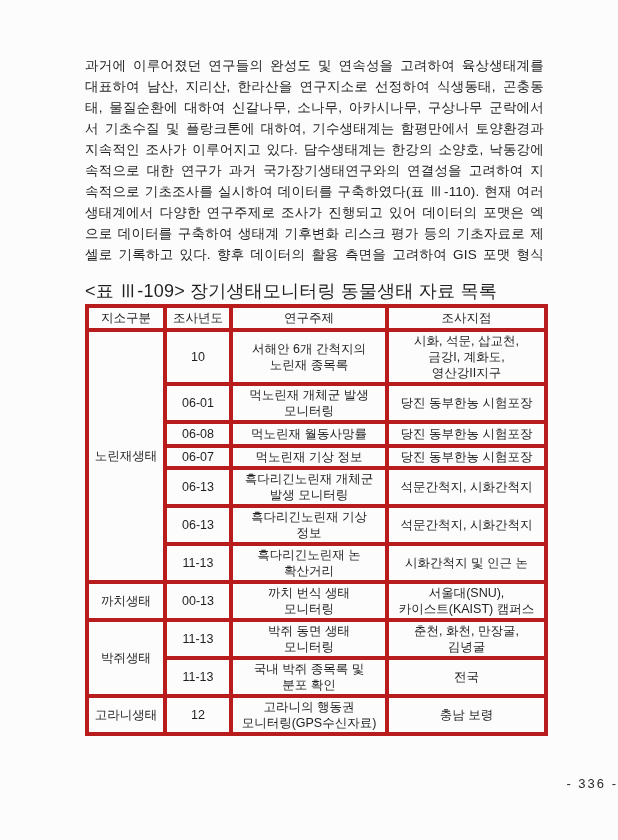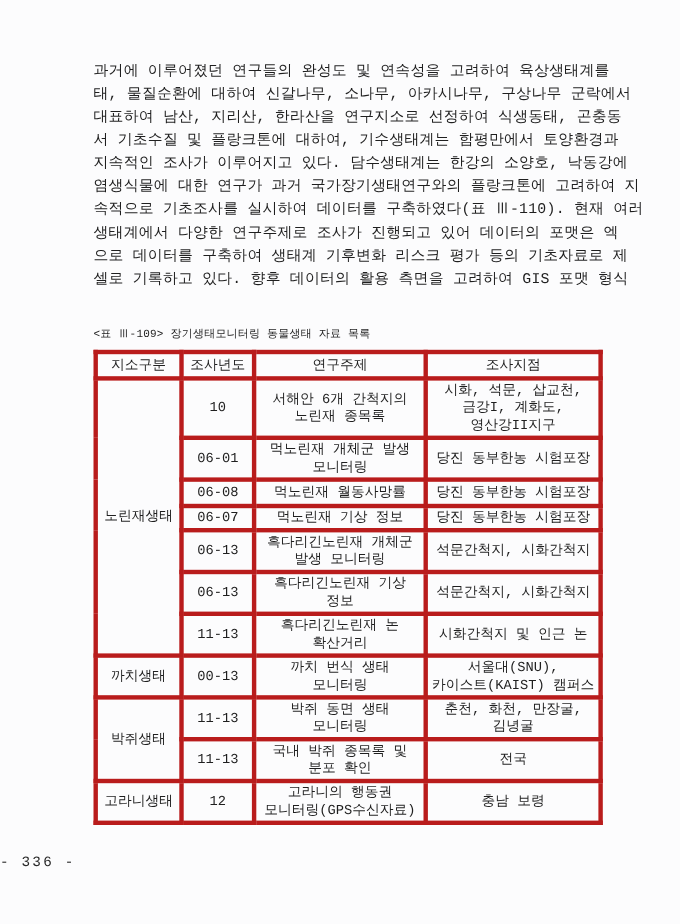--- a/index.html
+++ b/index.html
@@ -2,21 +2,21 @@
 <html lang="ko"><head>
 <meta charset="utf-8">
 <style>
   html, body { margin: 0; padding: 0; }
   .page {
     position: relative;
     width: 618px;
     height: 840px;
     background: #fcfcfd;
     color: #1f1f1f;
-    font-family: Liberation Mono, monospace;
+    font-family: Liberation Sans, sans-serif;
     overflow: hidden;
   }
   .content {
     position: absolute;
     left: 85px;
     top: 55px;
     width: 459px;
   }
   
   .pline {
@@ -26,23 +26,23 @@
     text-align-last: justify;
     word-break: keep-all;
     white-space: nowrap;
     letter-spacing: 0.2px;
   }
   .pline.pline-last {
     text-align-last: left;
     white-space: normal;
   }
   .table-caption {
-    margin-top: 30px;
+    margin-top: 16px;
     margin-bottom: 3px;
-    font-size: 10px;
+    font-size: 18px;
     line-height: 20px;
     letter-spacing: 0.2px;
   }
   table.data-table {
     width: 459px;
     border-collapse: collapse;
     table-layout: fixed;
     font-size: 12.5px;
     line-height: 16px;
   }
@@ -55,39 +55,39 @@
     font-weight: normal;
     white-space: pre-line;
     overflow: hidden;
   }
   table.data-table { border: 1.5px solid #2e2e2e; }
   .footer {
     position: absolute;
     top: 776px;
     left: 0;
     width: 100%;
-    text-align: left;
+    text-align: right;
     font-size: 13px;
     letter-spacing: 2px;
     color: #2a2a2a;
   }
 </style>
 </head>
 <body>
 
 <div class="page">
   <div class="content">
 
     <div>
       <div class="pline">과거에 이루어졌던 연구들의 완성도 및 연속성을 고려하여 육상생태계를</div>
+      <div class="pline">대표하여 남산, 지리산, 한라산을 연구지소로 선정하여 식생동태, 곤충동</div>
       <div class="pline">태, 물질순환에 대하여 신갈나무, 소나무, 아카시나무, 구상나무 군락에서</div>
-      <div class="pline">대표하여 남산, 지리산, 한라산을 연구지소로 선정하여 식생동태, 곤충동</div>
       <div class="pline">서 기초수질 및 플랑크톤에 대하여, 기수생태계는 함평만에서 토양환경과</div>
       <div class="pline">지속적인 조사가 이루어지고 있다. 담수생태계는 한강의 소양호, 낙동강에</div>
-      <div class="pline">염생식물에 대한 연구가 과거 국가장기생태연구와의 플랑크톤에 고려하여 지</div>
+      <div class="pline">속적으로 대한 연구가 과거 국가장기생태연구와의 연결성을 고려하여 지</div>
       <div class="pline">속적으로 기초조사를 실시하여 데이터를 구축하였다(표 Ⅲ-110). 현재 여러</div>
       <div class="pline">생태계에서 다양한 연구주제로 조사가 진행되고 있어 데이터의 포맷은 엑</div>
       <div class="pline">으로 데이터를 구축하여 생태계 기후변화 리스크 평가 등의 기초자료로 제</div>
       <div class="pline">셀로 기록하고 있다. 향후 데이터의 활용 측면을 고려하여 GIS 포맷 형식</div>
     </div>
 
     <div class="table-caption">&lt;표 Ⅲ-109&gt; 장기생태모니터링 동물생태 자료 목록</div>
 
     <table class="data-table">
       <colgroup>

